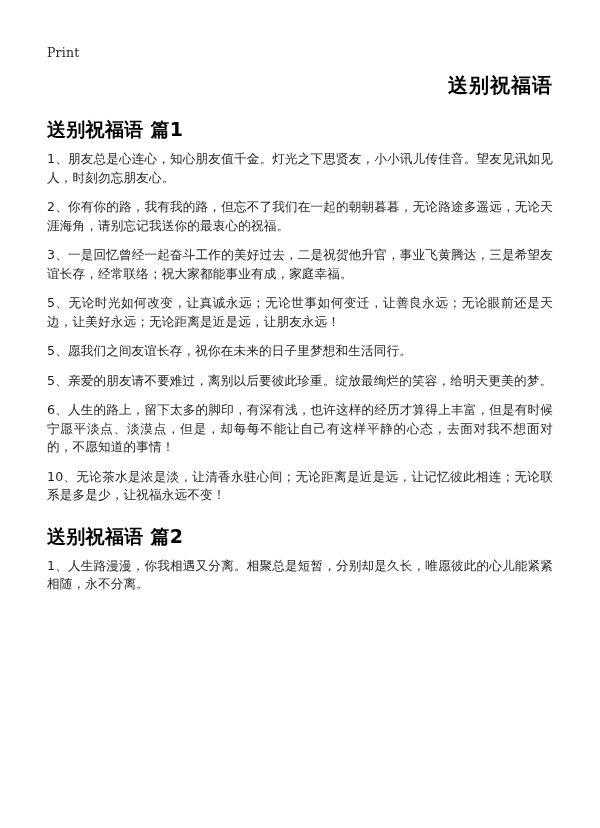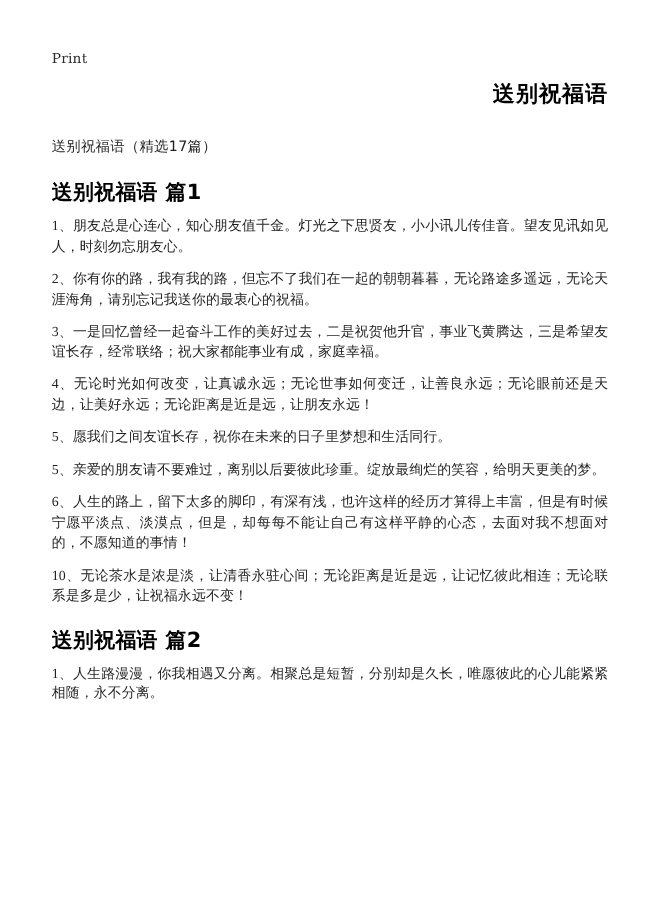--- a/index.html
+++ b/index.html
@@ -62,45 +62,43 @@
     letter-spacing: 0.3px;
   }
   .para {
     font-size: 12.6px;
     color: #1f1f1f;
     margin: 11px 0 0 0;
     line-height: 18.5px;
     text-align: justify;
     text-justify: inter-character;
     letter-spacing: 0.15px;
-    font-family: Liberation Serif, serif;
   }
   .section + .section {
     margin-top: 0;
   }
 </style>
 </head>
 <body>
 
 <div class="page">
 
   <div class="print-label">Print</div>
 
   <div class="content">
 
     <h1 class="doc-title">送别祝福语</h1>
 
-    <div class="subtitle">送别祝福语（精选17篇）</div>
 
     <div class="section">
       <div class="section-heading">送别祝福语 篇1</div>
       <p class="para">1、朋友总是心连心，知心朋友值千金。灯光之下思贤友，小小讯儿传佳音。望友见讯如见人，时刻勿忘朋友心。</p>
       <p class="para">2、你有你的路，我有我的路，但忘不了我们在一起的朝朝暮暮，无论路途多遥远，无论天涯海角，请别忘记我送你的最衷心的祝福。</p>
       <p class="para">3、一是回忆曾经一起奋斗工作的美好过去，二是祝贺他升官，事业飞黄腾达，三是希望友谊长存，经常联络；祝大家都能事业有成，家庭幸福。</p>
-      <p class="para">4、无论时光如何改变，让真诚永远；无论世事如何变迁，让善良永远；无论眼前还是天边，让美好永远；无论距离是近是远，让朋友永远！</p>
+      <p class="para">5、无论时光如何改变，让真诚永远；无论世事如何变迁，让善良永远；无论眼前还是天边，让美好永远；无论距离是近是远，让朋友永远！</p>
       <p class="para">5、愿我们之间友谊长存，祝你在未来的日子里梦想和生活同行。</p>
       <p class="para">5、亲爱的朋友请不要难过，离别以后要彼此珍重。绽放最绚烂的笑容，给明天更美的梦。</p>
       <p class="para">6、人生的路上，留下太多的脚印，有深有浅，也许这样的经历才算得上丰富，但是有时候宁愿平淡点、淡漠点，但是，却每每不能让自己有这样平静的心态，去面对我不想面对的，不愿知道的事情！</p>
       <p class="para">10、无论茶水是浓是淡，让清香永驻心间；无论距离是近是远，让记忆彼此相连；无论联系是多是少，让祝福永远不变！</p>
     </div>
 
     <div class="section">
       <div class="section-heading">送别祝福语 篇2</div>
       <p class="para">1、人生路漫漫，你我相遇又分离。相聚总是短暂，分别却是久长，唯愿彼此的心儿能紧紧相随，永不分离。</p>
     </div>

